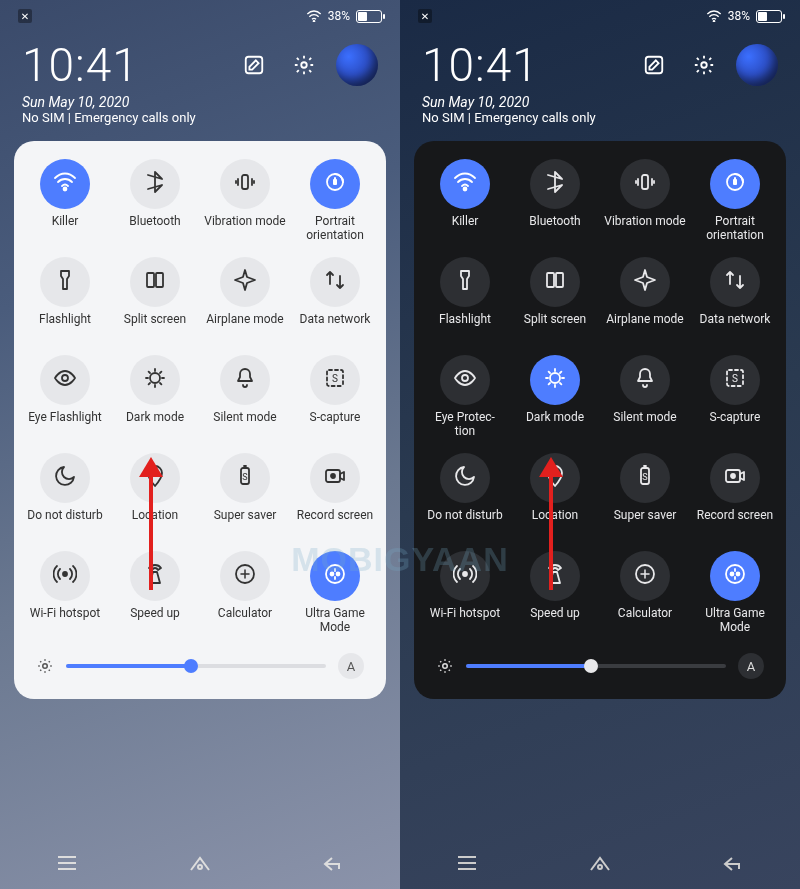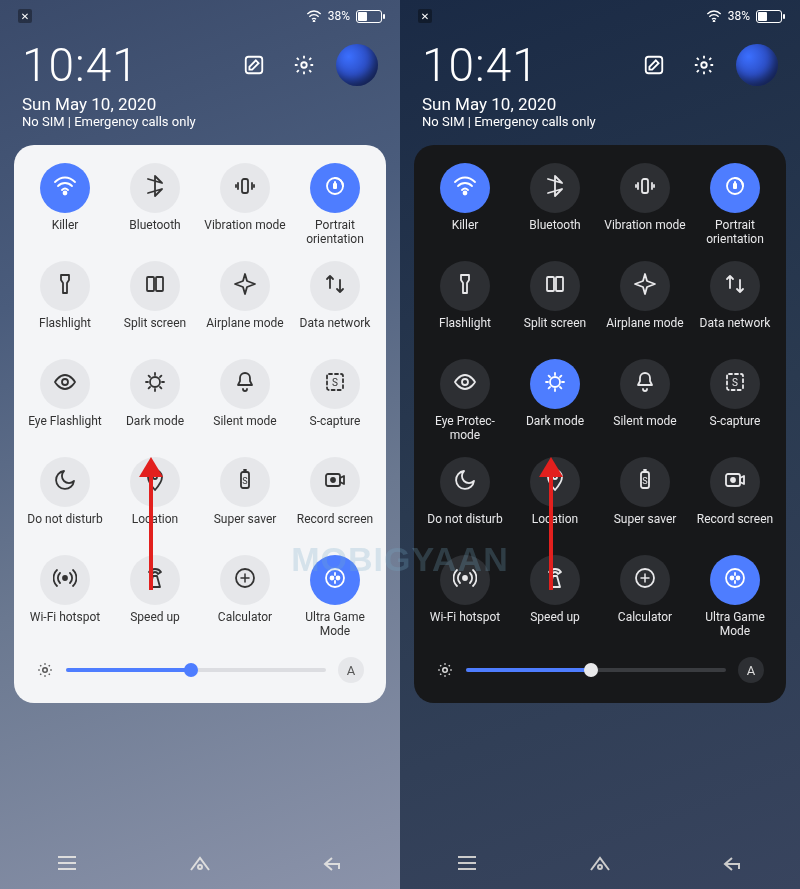--- a/index.html
+++ b/index.html
@@ -26,21 +26,21 @@
   }
   .status-left, .status-right { display:flex; align-items:center; gap:6px; }
   .x-box { width:14px; height:14px; background: rgba(0,0,0,.35); display:flex;align-items:center;justify-content:center; font-size:10px; border-radius:2px;}
   .batt { width:26px;height:13px;border:1.5px solid #fff;border-radius:3px;position:relative;}
   .batt::after{content:"";position:absolute;right:-4px;top:3px;width:2px;height:5px;background:#fff;border-radius:1px;}
   .batt i{position:absolute;left:1px;top:1px;bottom:1px;width:38%;background:#fff;border-radius:1px;}
   .header {
     color:#fff; padding: 10px 22px 12px; position:relative;
   }
   .clock { font-size: 46px; font-weight: 300; letter-spacing:1px;}
-  .date { font-size: 17px; margin-top:2px;}
+  .date { font-size: 14px; margin-top:2px;font-style:italic;}
   .sim  { font-size: 13px; }
   .header-actions{ position:absolute; right:22px; top:16px; display:flex; align-items:center; gap:14px;}
   .hact{ width:36px;height:36px; display:flex;align-items:center;justify-content:center; color:#fff;}
   .hact.orb{ width:42px;height:42px; border-radius:50%; background: radial-gradient(circle at 30% 30%, #3b6fff 0%, #2d50c8 45%, #1b2a60 100%); box-shadow: inset -4px -6px 10px rgba(0,0,0,.4);}
   .panel {
     margin: 4px 14px 14px;
     border-radius: 20px;
     padding: 18px 6px 16px;
     flex: 0 0 auto;
   }
@@ -475,21 +475,21 @@
           <div class="tlabel" style="white-space: pre-line;">Data network</div>
         </div>
         <div class="tile">
           <div class="circle">
             <span class="icon"><svg viewBox="0 0 24 24" fill="none" stroke="currentColor" stroke-width="1.8" stroke-linecap="round" stroke-linejoin="round">
                 <path d="M2 12s4-7 10-7 10 7 10 7-4 7-10 7S2 12 2 12z"></path>
                 <circle cx="12" cy="12" r="3"></circle>
               </svg></span>
           </div>
           <div class="tlabel" style="white-space: pre-line;">Eye Protec-
-mode</div>
+tion</div>
         </div>
         <div class="tile">
           <div class="circle on">
             <span class="icon"><svg viewBox="0 0 24 24" fill="none" stroke="currentColor" stroke-width="1.8" stroke-linecap="round" stroke-linejoin="round">
                 <circle cx="12" cy="12" r="5"></circle>
                 <path d="M12 3v2M12 19v2M3 12h2M19 12h2M5.6 5.6l1.4 1.4M17 17l1.4 1.4M5.6 18.4L7 17M17 7l1.4-1.4"></path>
               </svg></span>
           </div>
           <div class="tlabel" style="white-space: pre-line;">Dark mode</div>
         </div>

